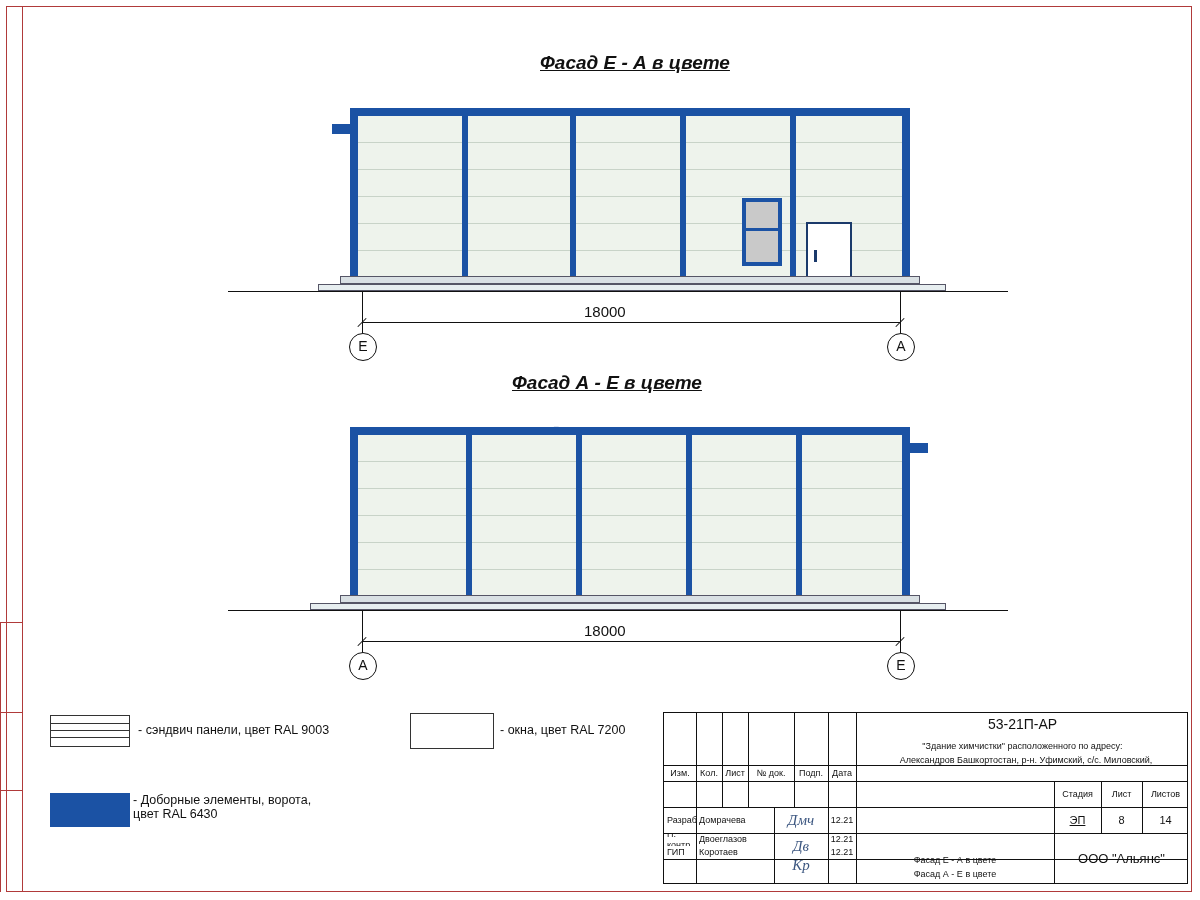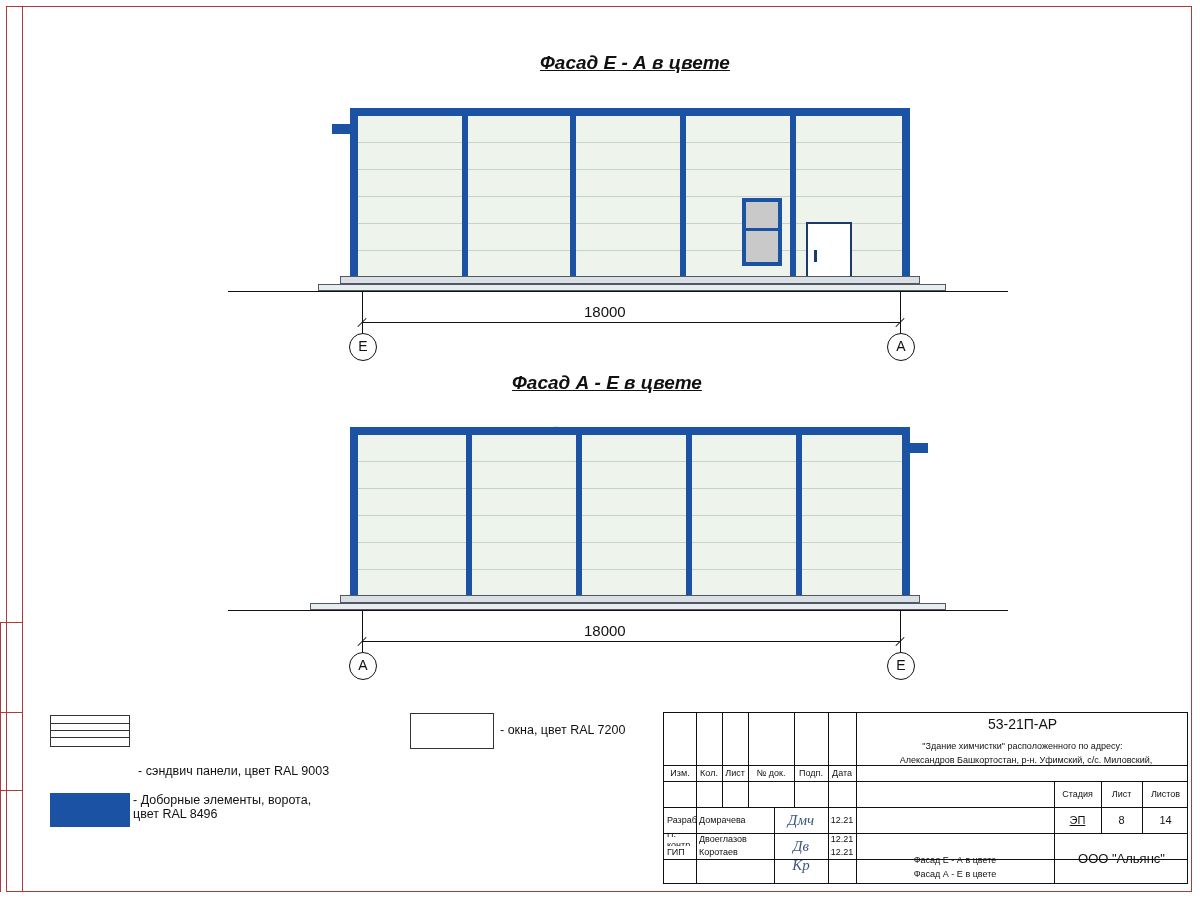--- a/index.html
+++ b/index.html
@@ -321,28 +321,28 @@
     <div class="axis-bubble" style="left:349px; top:652px;">А</div>
     <div class="axis-bubble" style="left:887px; top:652px;">Е</div>
   </div>
 
   <div>
     <div class="legend-swatch-panel" style="left:50px; top:715px;">
       <i style="top:7px;"></i>
         <i style="top:14px;"></i>
         <i style="top:21px;"></i>
     </div>
-    <div class="legend-text" style="left:138px; top:764px;">- сэндвич панели, цвет RAL 9003</div>
+    <div class="legend-text" style="left:138px; top:723px;">- сэндвич панели, цвет RAL 9003</div>
 
     <div class="legend-swatch-window" style="left:410px; top:713px;"></div>
     <div class="legend-text" style="left:500px; top:723px;">- окна, цвет RAL 7200</div>
 
     <div class="legend-swatch-blue" style="left:50px; top:793px;"></div>
     <div class="legend-text" style="left:133px; top:793px;">- Доборные элементы, ворота,
-  цвет RAL 8496</div>
+  цвет RAL 6430</div>
   </div>
 
   <div class="stamp">
 
     <div class="h" style="top:52px;"></div>
     <div class="h" style="top:68px;"></div>
     <div class="h" style="top:94px;"></div>
     <div class="h" style="top:120px;"></div>
     <div class="h" style="top:146px;"></div>
 

